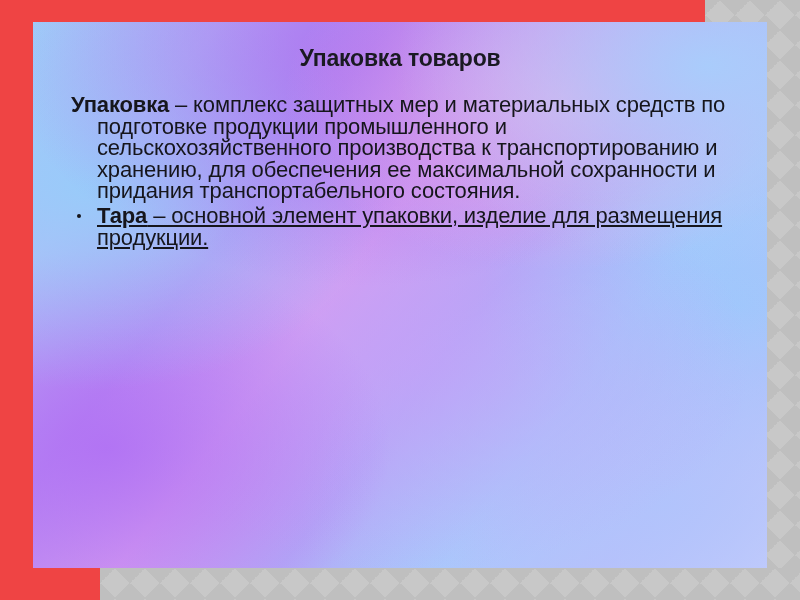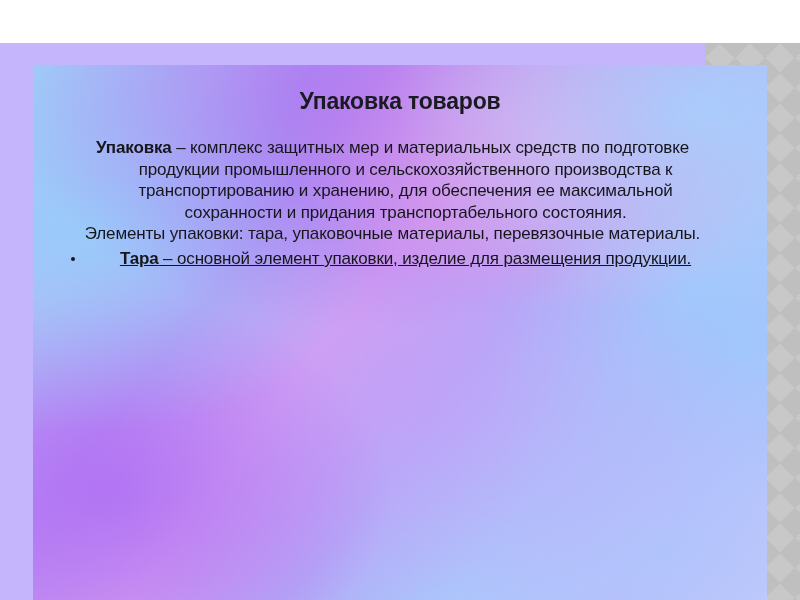--- a/index.html
+++ b/index.html
@@ -12,22 +12,21 @@
     height: 600px;
     overflow: hidden;
     font-family: "Liberation Sans", "DejaVu Sans", sans-serif;
     position: relative;
   }
 
   
   #page {
     position: absolute;
     inset: 0;
-    background: #c4b5fd;
-    margin-top: 43px;
+    background: #ef4444;
   }
 
   
   .checker-band {
     position: absolute;
     background-color: #c8c8c8;
     background-image:
       linear-gradient(45deg,  #bfbfbf 25%, transparent 25%, transparent 75%, #bfbfbf 75%),
       linear-gradient(-45deg, #bfbfbf 25%, transparent 25%, transparent 75%, #bfbfbf 75%);
     background-size: 30px 30px;
@@ -94,27 +93,26 @@
     text-align: center;
     font-size: 23px;
     font-weight: 700;
     letter-spacing: -0.2px;
     color: #1a1a22;
     white-space: nowrap;
   }
 
   #content {
     position: absolute;
-    left: 32px;
+    left: 38px;
     top: 72px;
     width: 655px;
-    font-size: 17px;
+    font-size: 22px;
     line-height: 21.6px;
     color: #16161c;
-    text-align: center;
   }
 
   .para {
     margin: 0 0 0 0;
     padding-left: 26px;
     text-indent: -26px;
     letter-spacing: -0.15px;
   }
   .para .lead {
     font-weight: 700;
@@ -159,21 +157,20 @@
 
   <div id="slide">
     <div id="slide-body">
 
       <div id="slide-title">Упаковка товаров</div>
 
       <div id="content">
 
         <p class="para"><span class="lead">Упаковка</span><span class="rest"> – комплекс защитных мер и материальных средств по подготовке продукции промышленного и сельскохозяйственного производства к транспортированию и хранению, для обеспечения ее максимальной сохранности и придания транспортабельного состояния.</span></p>
 
-        <p class="para"><span class="rest">Элементы упаковки: тара, упаковочные материалы, перевязочные материалы.</span></p>
 
         <ul class="bullets">
 
           <li class="bullet">
             <span class="dot"></span><span class="lead">Тара</span><span class="rest"> – основной элемент упаковки, изделие для размещения продукции.</span>
           </li>
 
 
 
         </ul>

